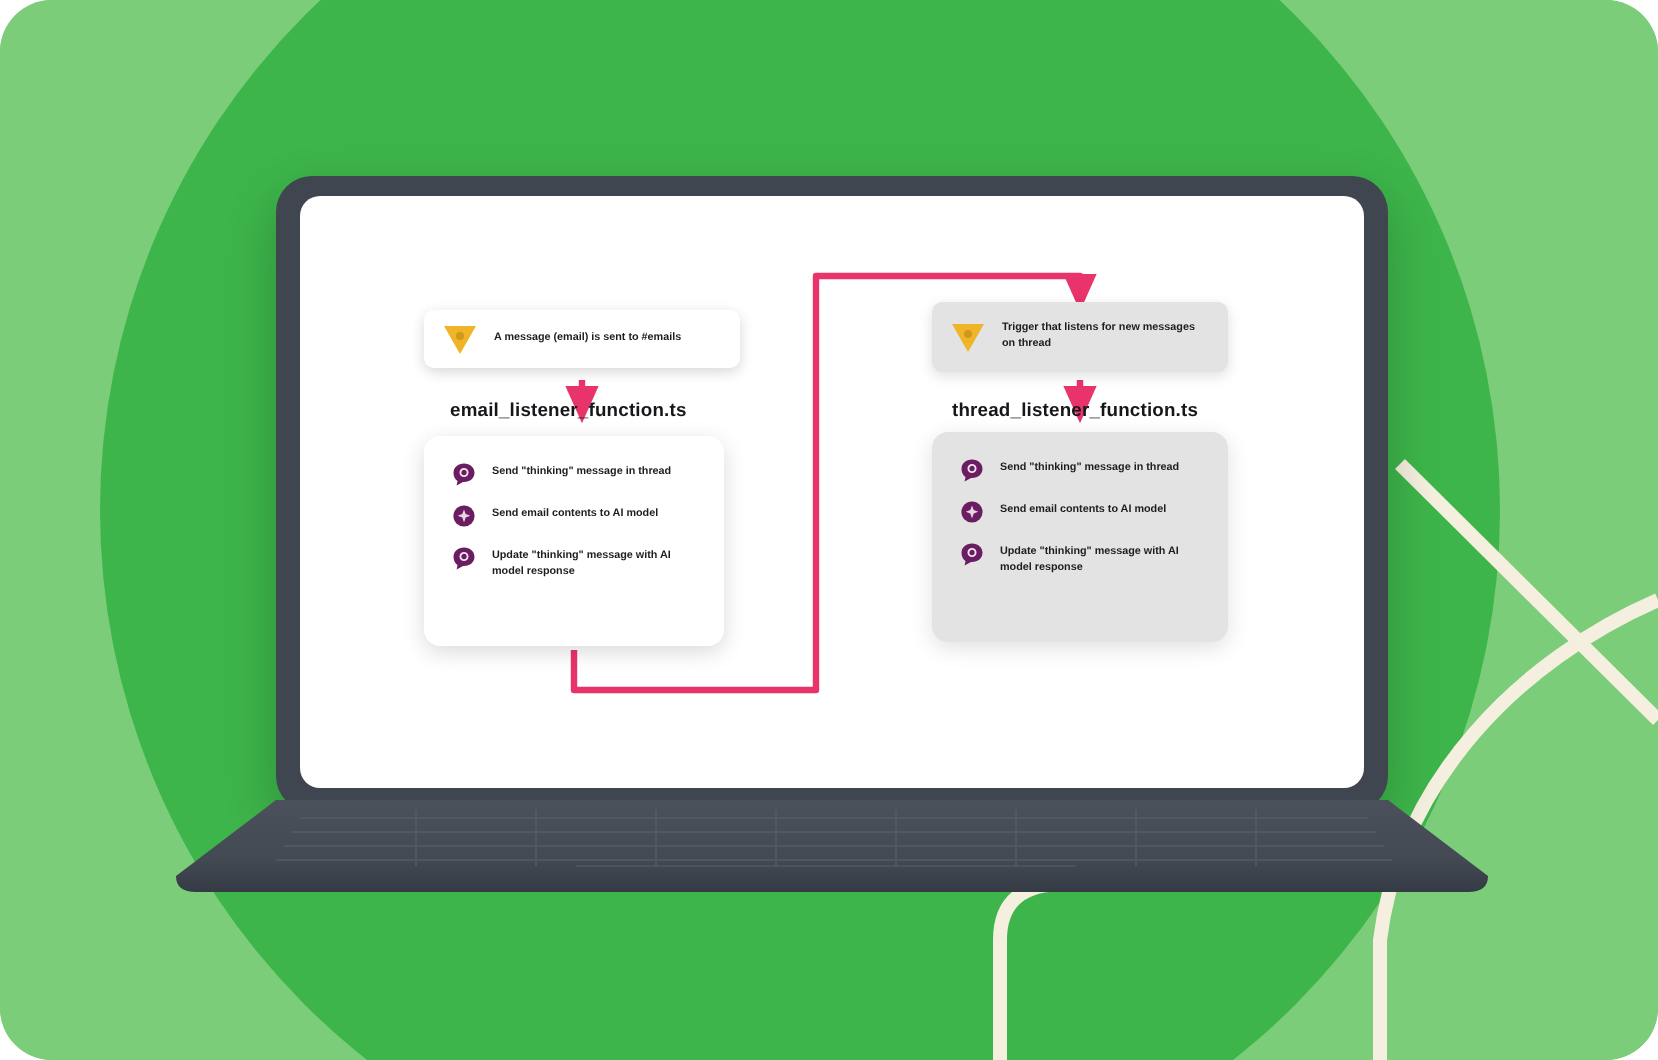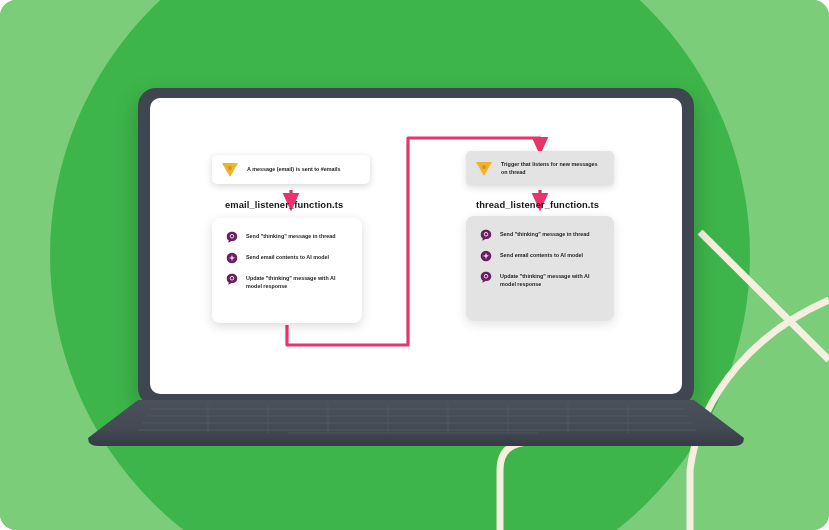--- a/index.html
+++ b/index.html
@@ -1,21 +1,21 @@
 <!DOCTYPE html>
 <html><head>
 <meta charset="utf-8">
 <style>
   html,body{margin:0;padding:0;}
   body{
     width:829px;height:530px;overflow:hidden;
     font-family:"Liberation Sans",sans-serif;
     background:#ffffff;
   }
-  #stage{position:relative;width:829px;height:530px;overflow:hidden;border-radius:16px;background:#7ccd7a;}
+  #stage{position:relative;width:829px;height:530px;overflow:hidden;border-radius:26px;background:#7ccd7a;}
 
   
   .bg-base{position:absolute;inset:0;background:#7ccd7a;}
   .bg-circle{
     position:absolute;left:50px;top:-95px;width:700px;height:700px;
     border-radius:50%;background:#3db54a;
   }
   .bg-deco{position:absolute;inset:0;}
 
   

